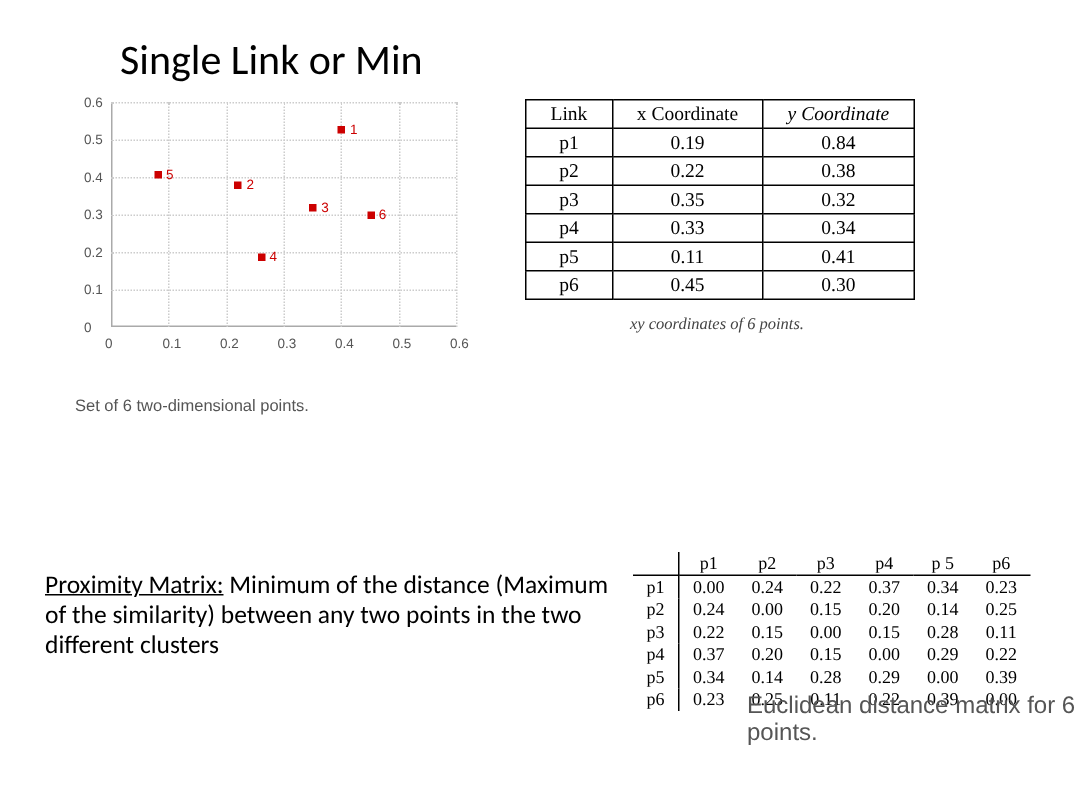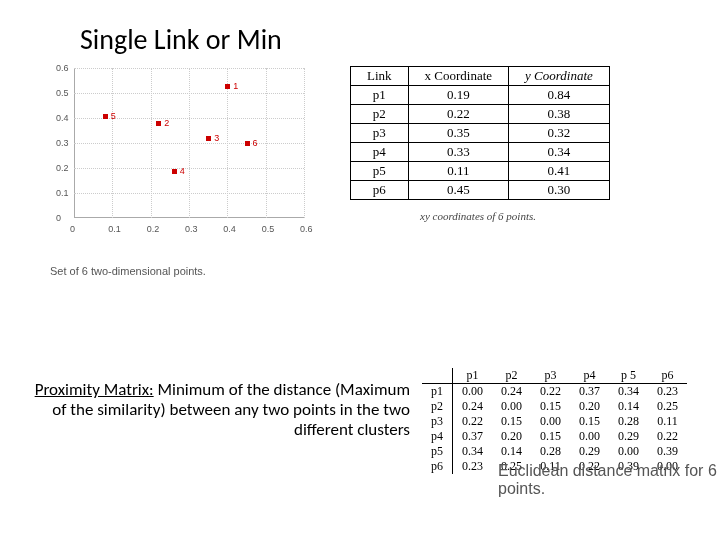--- a/index.html
+++ b/index.html
@@ -79,21 +79,20 @@
   .coord-caption .xy { font-style: italic; }
   
   .body-text {
     position: absolute;
     top: 380px;
     left: 30px;
     width: 380px;
     font-size: 17px;
     line-height: 1.18;
     color: #000;
-    text-align: right;
   }
   .body-text .ul { text-decoration: underline; }
   
   .prox-table {
     position: absolute;
     top: 368px;
     left: 422px;
     border-collapse: collapse;
     font-family: "Times New Roman", serif;
     font-size: 12px;

